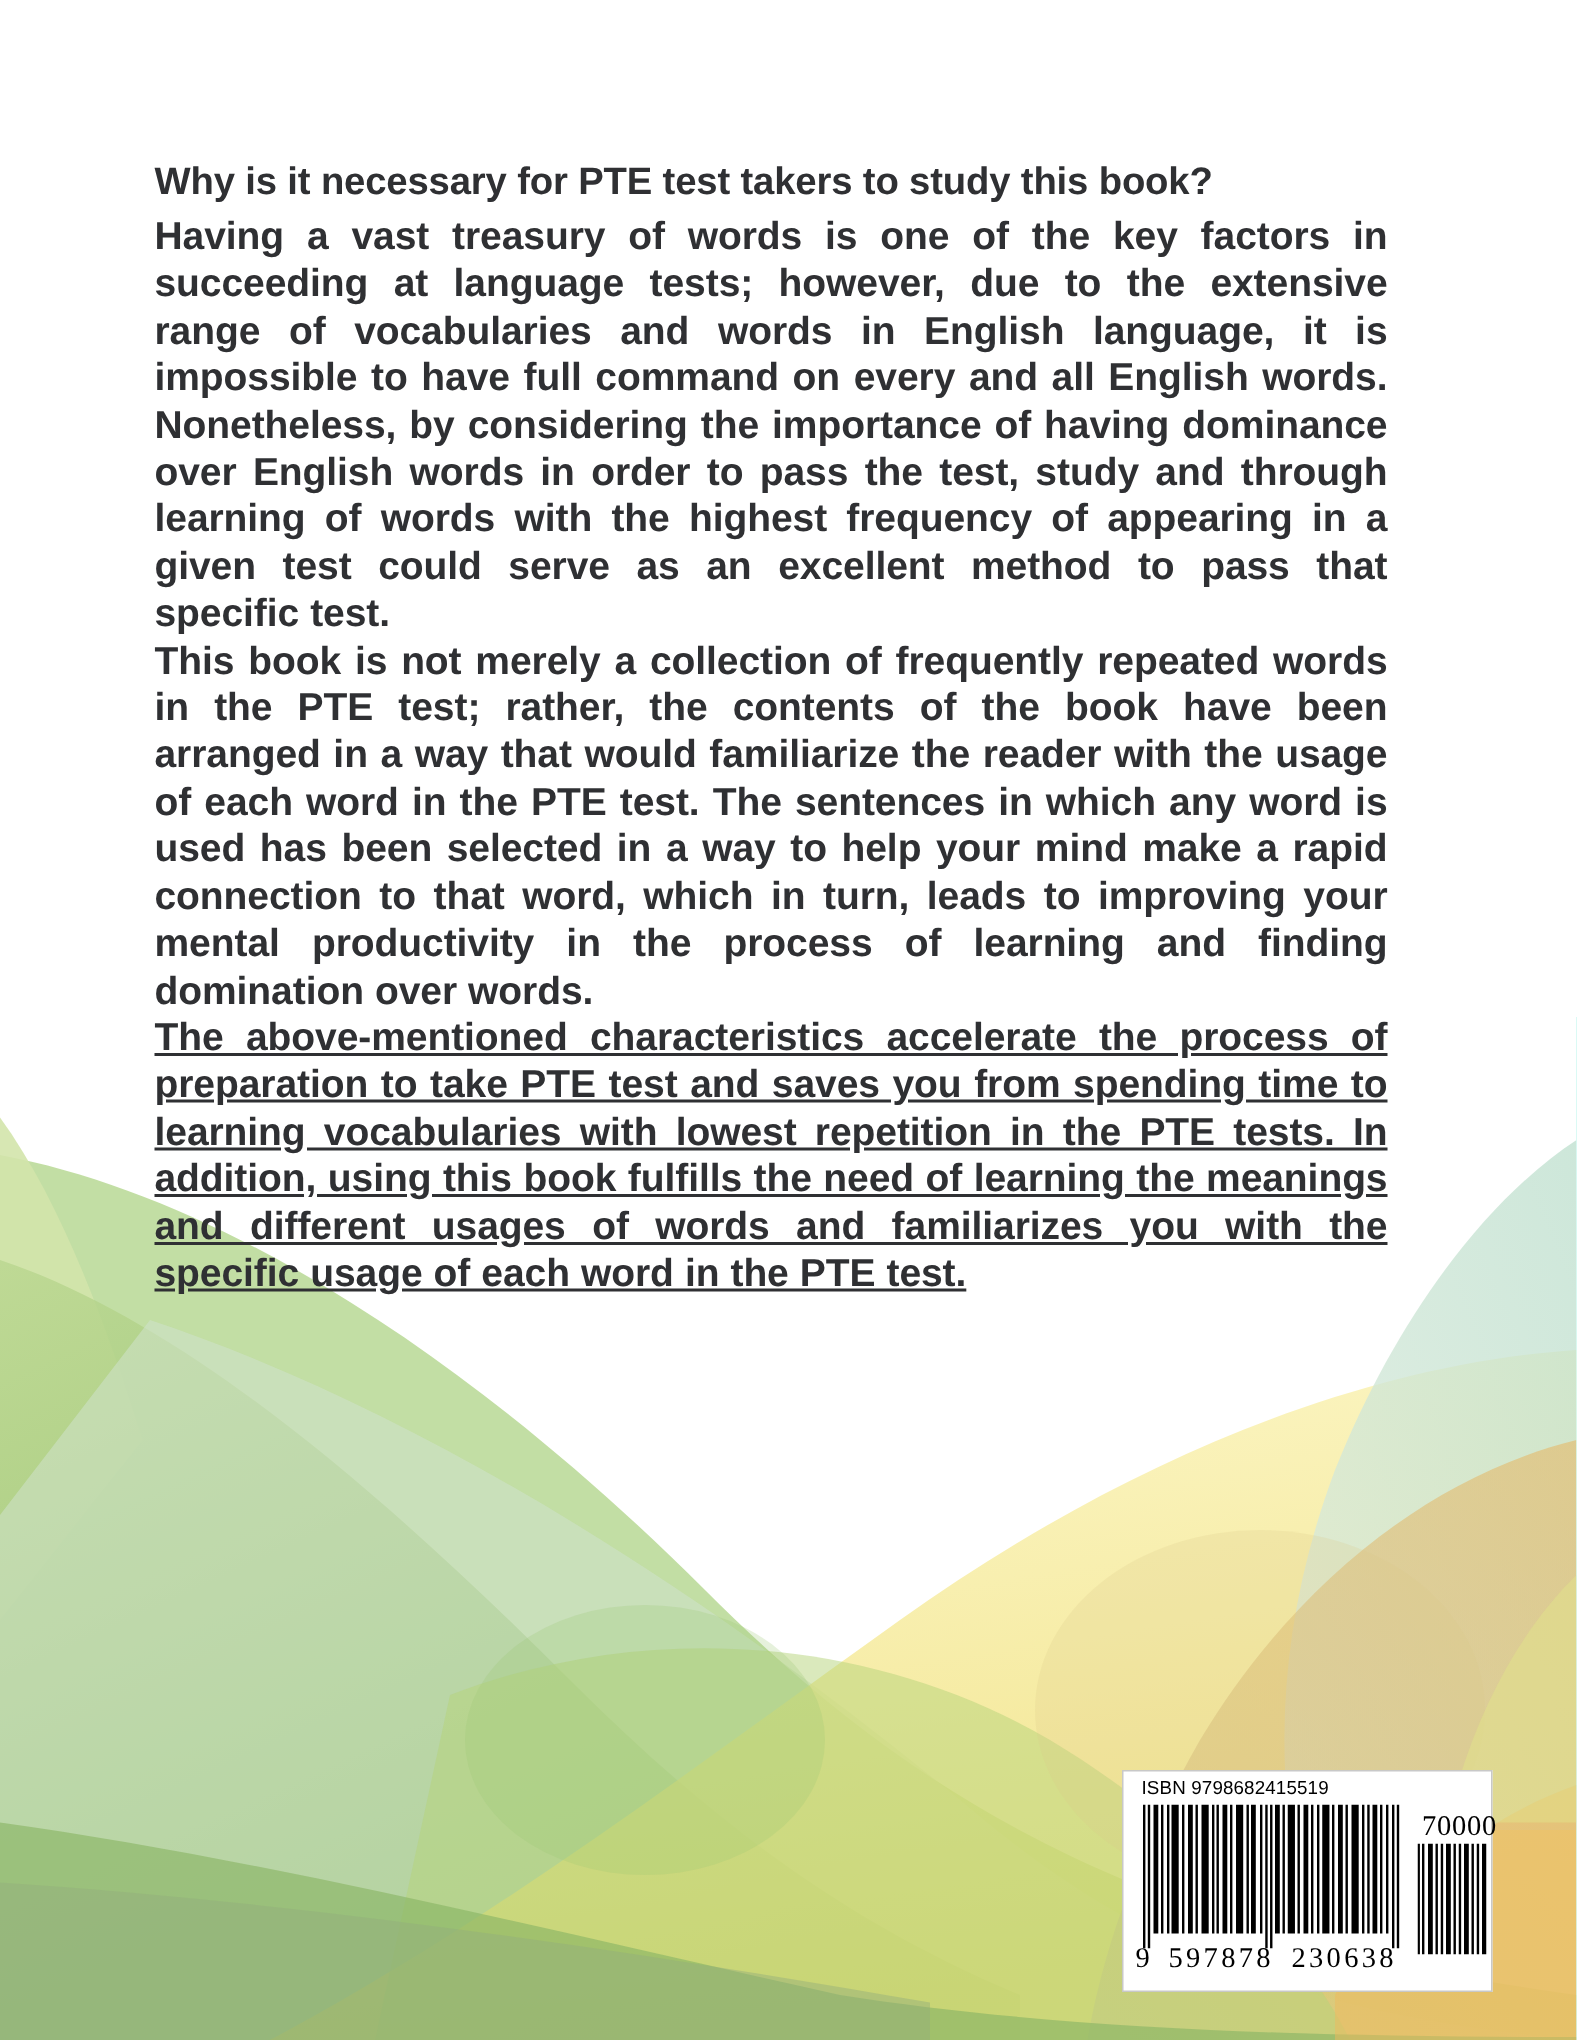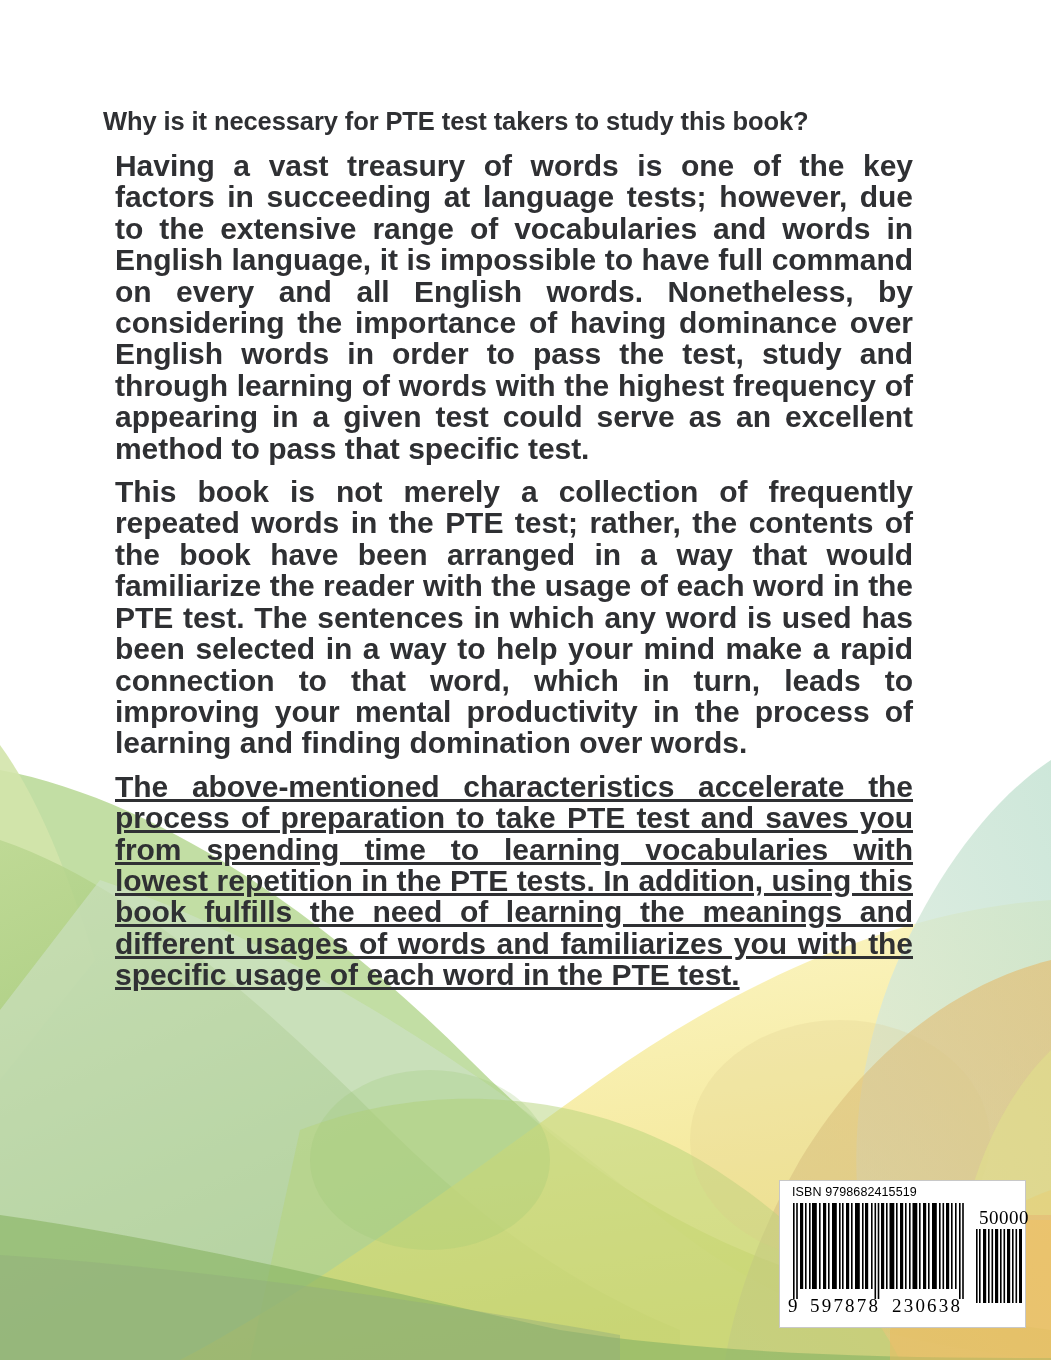--- a/index.html
+++ b/index.html
@@ -40,36 +40,36 @@
   #heading {
     font-size: 25.5px;
     font-weight: bold;
     color: #2f3033;
     letter-spacing: -0.1px;
     line-height: 34px;
     margin: 0 0 4px 0;
     white-space: nowrap;
   }
   .para {
-    font-size: 30px;
+    font-size: 26px;
     font-weight: bold;
     color: #2f3033;
     line-height: 31.4px;
     text-align: justify;
     text-justify: inter-word;
-    margin: 12px;
+    margin: 0;
     letter-spacing: -0.05px;
     word-spacing: 0.2px;
   }
   .para:last-child { text-align-last: left; text-decoration: underline; }
 
   
   #barcode-box {
     position: absolute;
-    left: 779px;
+    left: 748px;
     top: 1180px;
     width: 247px;
     height: 148px;
     background: #ffffff;
     border: 1px solid #c8c8c8;
     box-sizing: border-box;
     z-index: 5;
   }
   #isbn-text {
     position: absolute;
@@ -232,21 +232,21 @@
         <rect x="169.2" y="0" width="1.6" height="96"></rect>
       </g>
     </svg>
 
     <div id="main-digits">
       <span class="d1">9</span>
       <span class="d2">597878</span>
       <span class="d3">230638</span>
     </div>
 
-    <div id="addon-value">50000</div>
+    <div id="addon-value">70000</div>
 
     <svg id="addon-bars" viewBox="0 0 46 74" preserveAspectRatio="none" xmlns="http://www.w3.org/2000/svg">
       <g fill="#000000">
         <rect x="0" y="0" width="1.6" height="74"></rect>
         <rect x="3" y="0" width="1.6" height="74"></rect>
         <rect x="7" y="0" width="3.2" height="74"></rect>
         <rect x="12" y="0" width="1.6" height="74"></rect>
         <rect x="15.5" y="0" width="1.6" height="74"></rect>
         <rect x="19" y="0" width="3.2" height="74"></rect>
         <rect x="24" y="0" width="1.6" height="74"></rect>

